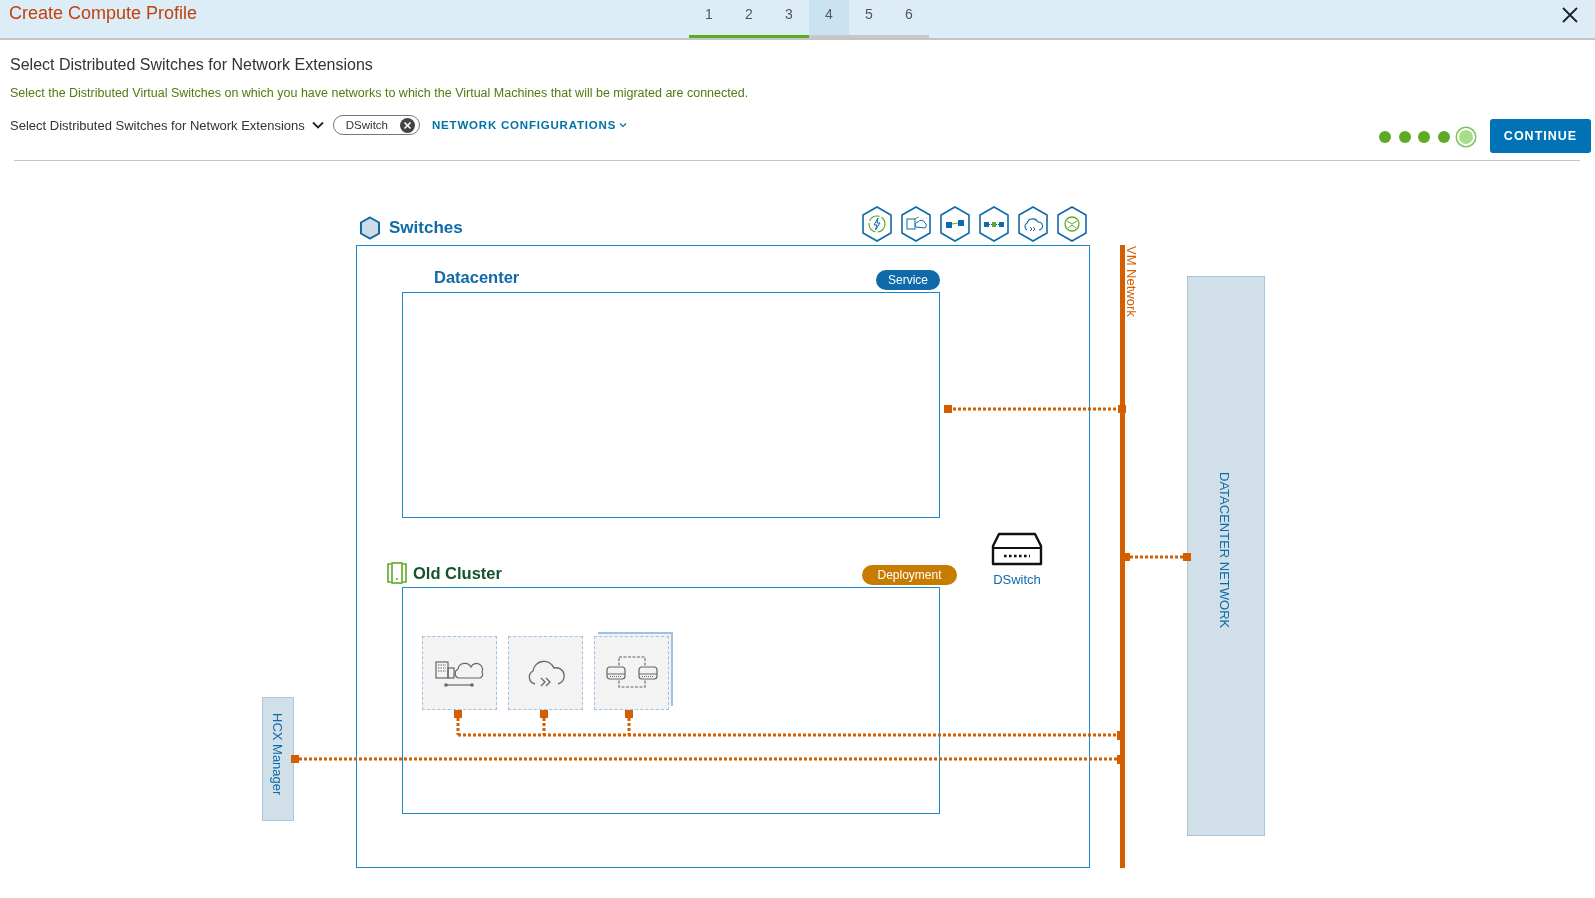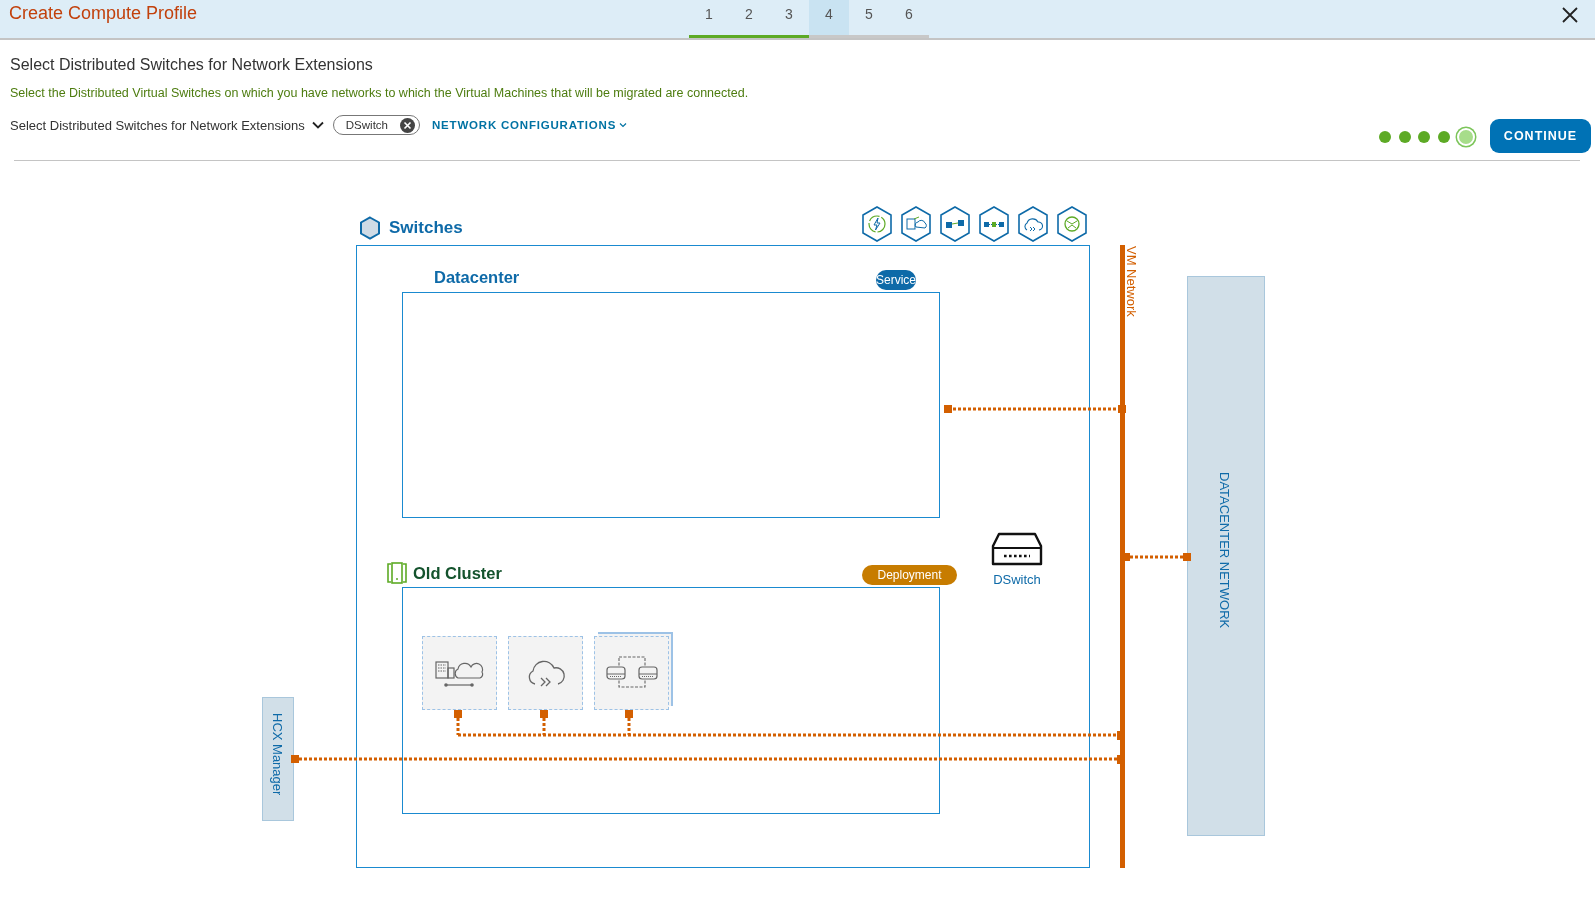--- a/index.html
+++ b/index.html
@@ -23,36 +23,36 @@
   .selector-label { font-size: 13px; color: #333; cursor: pointer; }
   .chevron { width: 14px; height: 14px; margin-left: 6px; cursor: pointer; }
   .chip { margin-left: 8px; height: 20px; border: 1px solid #777; border-radius: 10px; padding: 0 4px 0 12px; display: flex; align-items: center; font-size: 11.5px; color: #333; }
   .chip-x { width: 15px; height: 15px; border-radius: 50%; background: #444; margin-left: 12px; display: flex; align-items: center; justify-content: center; cursor: pointer; }
   .adv { margin-left: 12px; font-size: 11.5px; color: #0072a3; letter-spacing: 0.8px; font-weight: bold; cursor: pointer; display: flex; align-items: center; }
   .adv svg { margin-left: 3px; }
 
   .dots { position: absolute; left: 1379px; top: 128px; display: flex; align-items: center; }
   .dot { width: 12px; height: 12px; border-radius: 50%; background: #5daa25; margin-right: 7.5px; }
   .dot.current { width: 18px; height: 18px; background: #a7dd8a; border: 2px solid #fff; box-shadow: 0 0 0 1.5px #7cc55a; margin-right: 0; }
-  .continue-btn { position: absolute; left: 1490px; top: 119px; width: 101px; height: 34px; background: #0072b5; border-radius: 9px; color: #fff; font-size: 12.5px; font-weight: bold; letter-spacing: 1px; text-align: center; line-height: 34px; cursor: pointer; border: none; }
+  .continue-btn { position: absolute; left: 1490px; top: 119px; width: 101px; height: 34px; background: #0072b5; border-radius: 3px; color: #fff; font-size: 12.5px; font-weight: bold; letter-spacing: 1px; text-align: center; line-height: 34px; cursor: pointer; border: none; }
 
   .divider { position: absolute; left: 14px; top: 160px; width: 1566px; height: 1px; background: #c4c4c4; }
 
   
   .diagram { position: absolute; left: 0; top: 0; width: 1595px; height: 898px; pointer-events: none; }
   .diagram * { pointer-events: auto; }
   .homelab-label { position: absolute; left: 359px; top: 216px; display: flex; align-items: center; font-size: 17px; font-weight: bold; color: #0e6aa8; }
   .homelab-label svg { margin-right: 8px; }
   .homelab-box { position: absolute; left: 356px; top: 245px; width: 734px; height: 623px; border: 1.5px solid #1a8ad0; }
   .svc-icons { position: absolute; left: 860px; top: 205px; display: flex; }
   .svc-icon { width: 34px; height: 38px; margin-right: 5px; cursor: pointer; }
 
   .dc-label { position: absolute; left: 434px; top: 268px; font-size: 16.5px; font-weight: bold; color: #0e6aa8; }
   .badge { position: absolute; height: 20px; border-radius: 10px; color: #fff; font-size: 12px; line-height: 20px; text-align: center; }
-  .badge.service { left: 876px; top: 270px; width: 40px; background: #0e6aa8; }
+  .badge.service { left: 876px; top: 270px; width: 64px; background: #0e6aa8; }
   .badge.deployment { left: 845px; top: 565px; width: 95px; background: #c77c00; margin-left: 17px; }
   .dc-box { position: absolute; left: 402px; top: 292px; width: 538px; height: 226px; border: 1.5px solid #1a8ad0; }
 
   .cl-label { position: absolute; left: 387px; top: 562px; display: flex; align-items: center; font-size: 16.5px; font-weight: bold; color: #14532d; }
   .cl-label svg { margin-right: 6px; }
   .cl-box { position: absolute; left: 402px; top: 587px; width: 538px; height: 227px; border: 1.5px solid #1a8ad0; }
 
   .appliance { position: absolute; top: 636px; width: 75px; height: 74px; background: #f3f3f3; border: 1.5px dashed #9dc2e6; cursor: pointer; display: flex; align-items: center; justify-content: center; }
   .appliance.stack { box-shadow: 3px -3px 0 -1px #f3f3f3, 4px -4px 0 0 #9dc2e6; }
 

